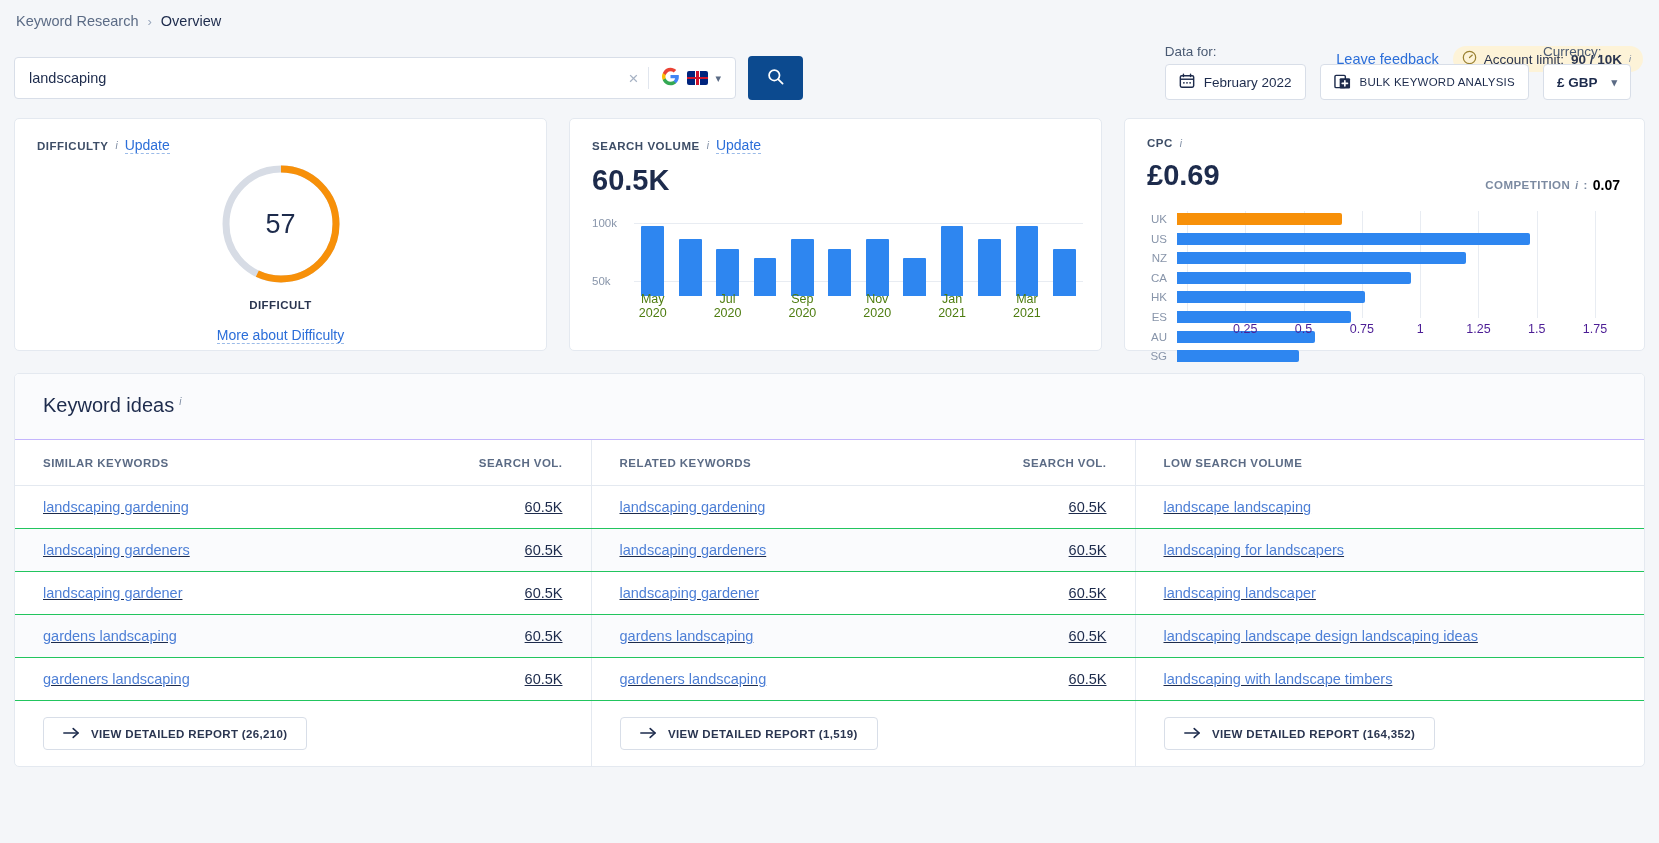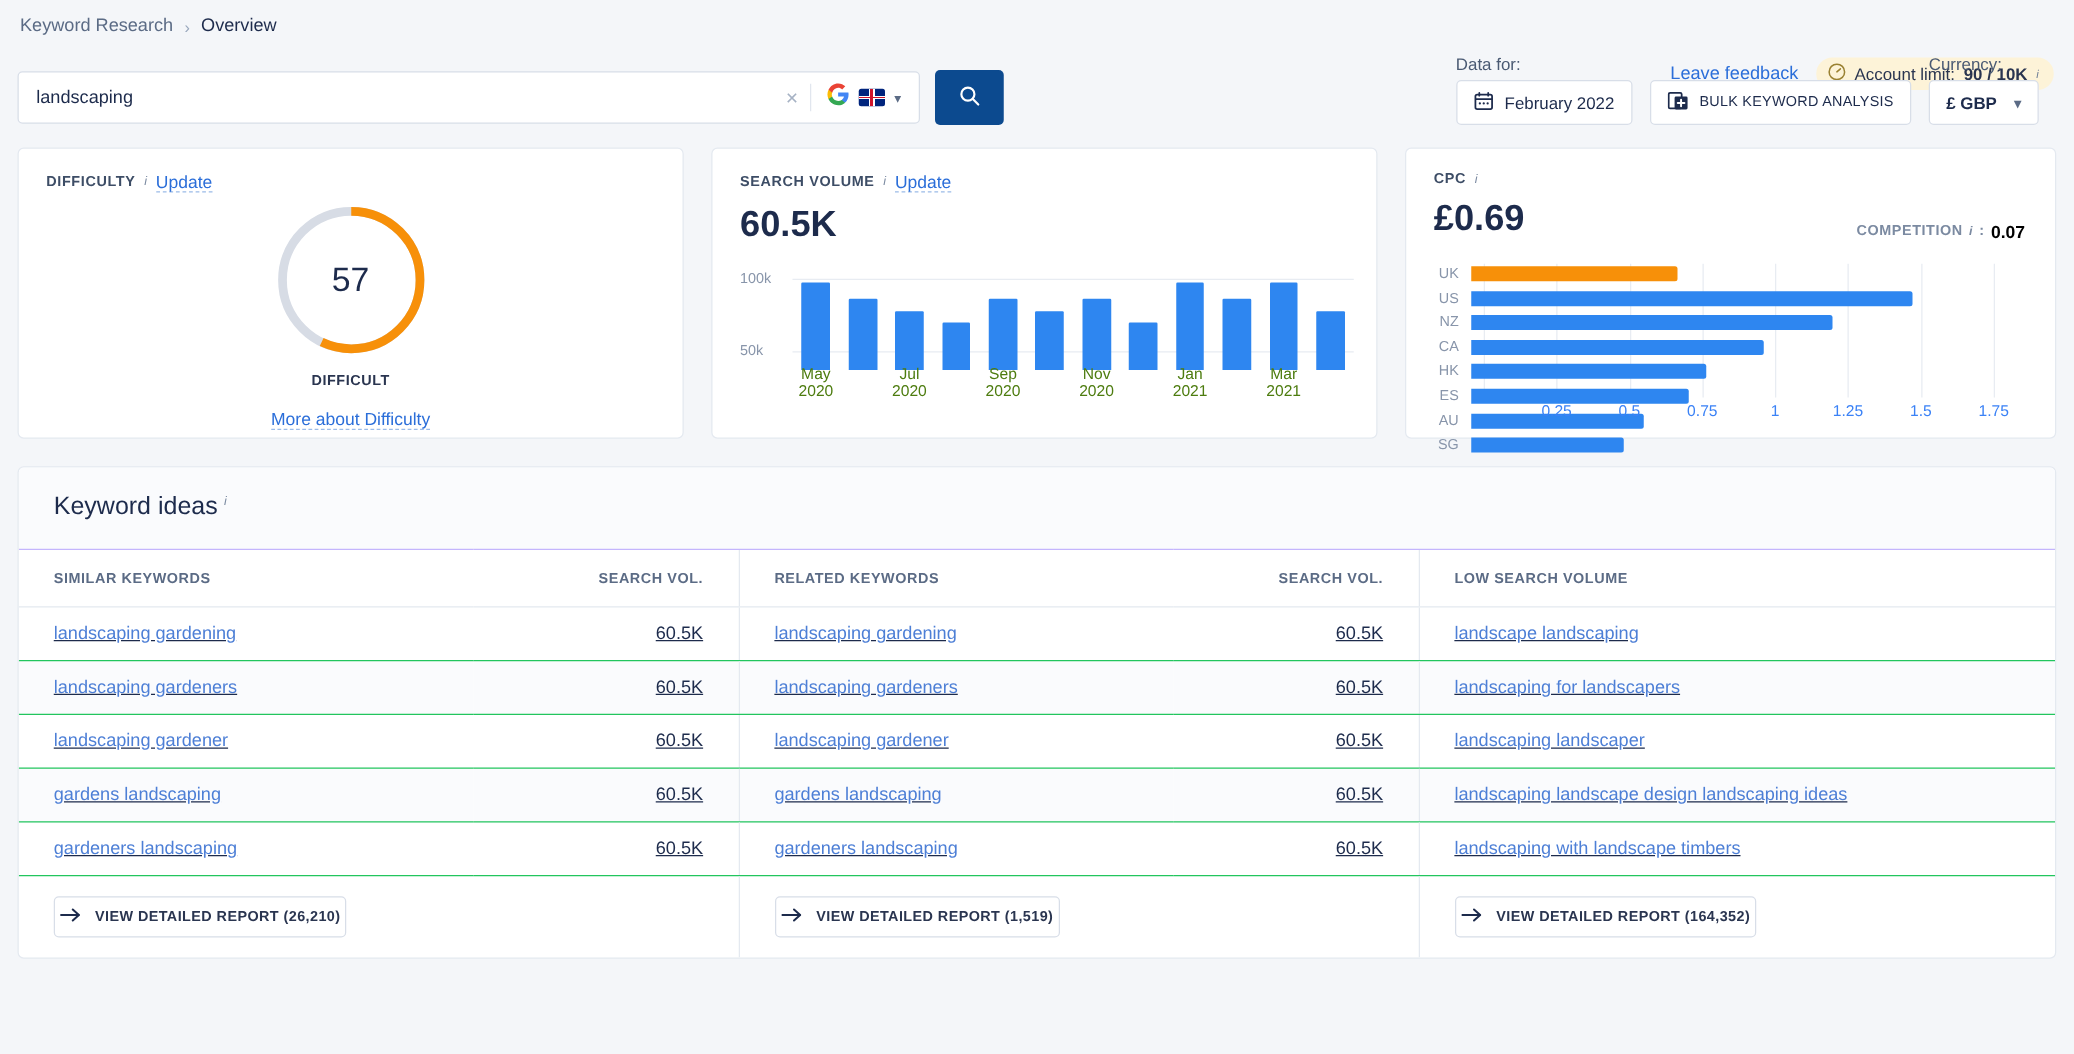--- a/index.html
+++ b/index.html
@@ -173,21 +173,21 @@
   
   .hchart { position: absolute; left: 22px; right: 28px; top: 92px; bottom: 10px; }
   .hrow { display: flex; align-items: center; height: 16px; margin-bottom: 3.6px; }
   .hlabel { width: 30px; text-align: right; padding-right: 10px; font-size: 11.5px; color: #8895aa; }
   .htrack { flex: 1; position: relative; height: 100%; }
   .hbar { position: absolute; left: 0; top: 2px; bottom: 2px; background: #2e86f0; border-radius: 0 2px 2px 0; }
   .hbar.hl { background: #f79009; }
   .hgrid { position: absolute; left: 40px; right: 0; top: 0; bottom: 22px; }
   .vgrid { position: absolute; top: 0; bottom: 0; width: 1px; background: #e8ecf2; }
   .hxlabels { position: absolute; left: 40px; right: 0; bottom: 0; height: 20px; }
-  .hxlab { position: absolute; font-size: 12.5px; color: #3b82f6; transform: translateX(-50%); top: 2px; }
+  .hxlab { position: absolute; font-size: 12.5px; color: #4c1d95; transform: translateX(-50%); top: 2px; }
 
   
   .ideas {
     margin: 22px 14px 0;
     background: #fff; border: 1px solid #e4e9f0; border-radius: 5px;
     overflow: hidden;
   }
   .ideas-head { padding: 20px 0 22px 28px; background: #fafbfd; }
   .ideas-title { font-size: 20px; color: #1d2b4c; display: inline-flex; align-items: flex-start; gap: 5px; }
   .ideas-title sup { font-size: 10px; font-style: italic; color: #7b8aa1; margin-top: 2px; }
@@ -212,21 +212,21 @@
 
   .footrow { display: flex; }
   .footcell { padding: 16px 0 16px 28px; }
   .footcell.c1 { width: 364px; }
   .footcell.c2 { width: 212px; }
   .footcell.c3 { width: 348px; }
   .footcell.c4 { width: 196px; }
   .footcell.c5 { flex: 1; }
   .report-btn {
     display: inline-flex; align-items: center; gap: 11px;
-    height: 33px; padding: 0 4px;
+    height: 33px; padding: 0 19px;
     border: 1px solid #d8dee8; border-radius: 4px; background: #fff;
     font-size: 11.5px; letter-spacing: .03em; color: #2a3550; font-weight: bold;
     cursor: pointer; white-space: nowrap;
     font-family: "Liberation Sans", sans-serif;
   }
 </style>
 </head>
 <body>
 
 <div class="topbar">

